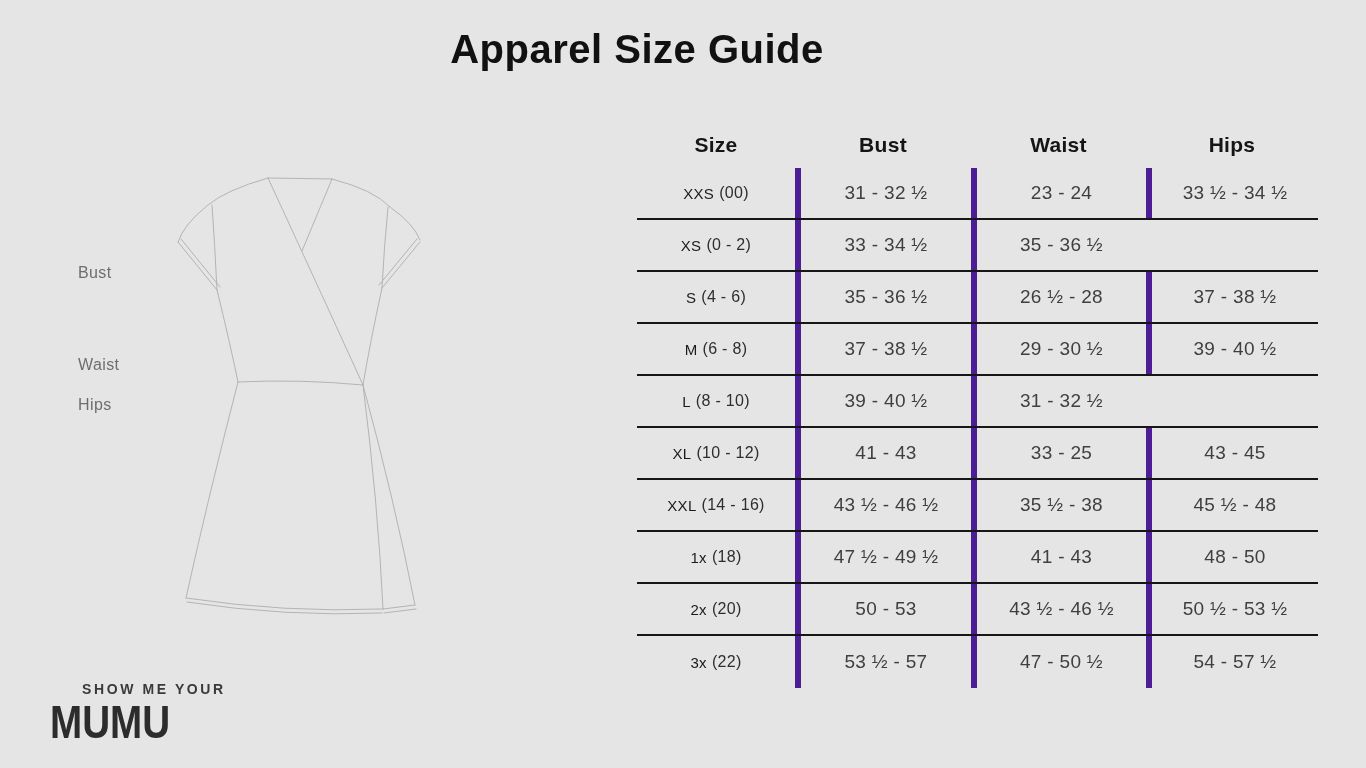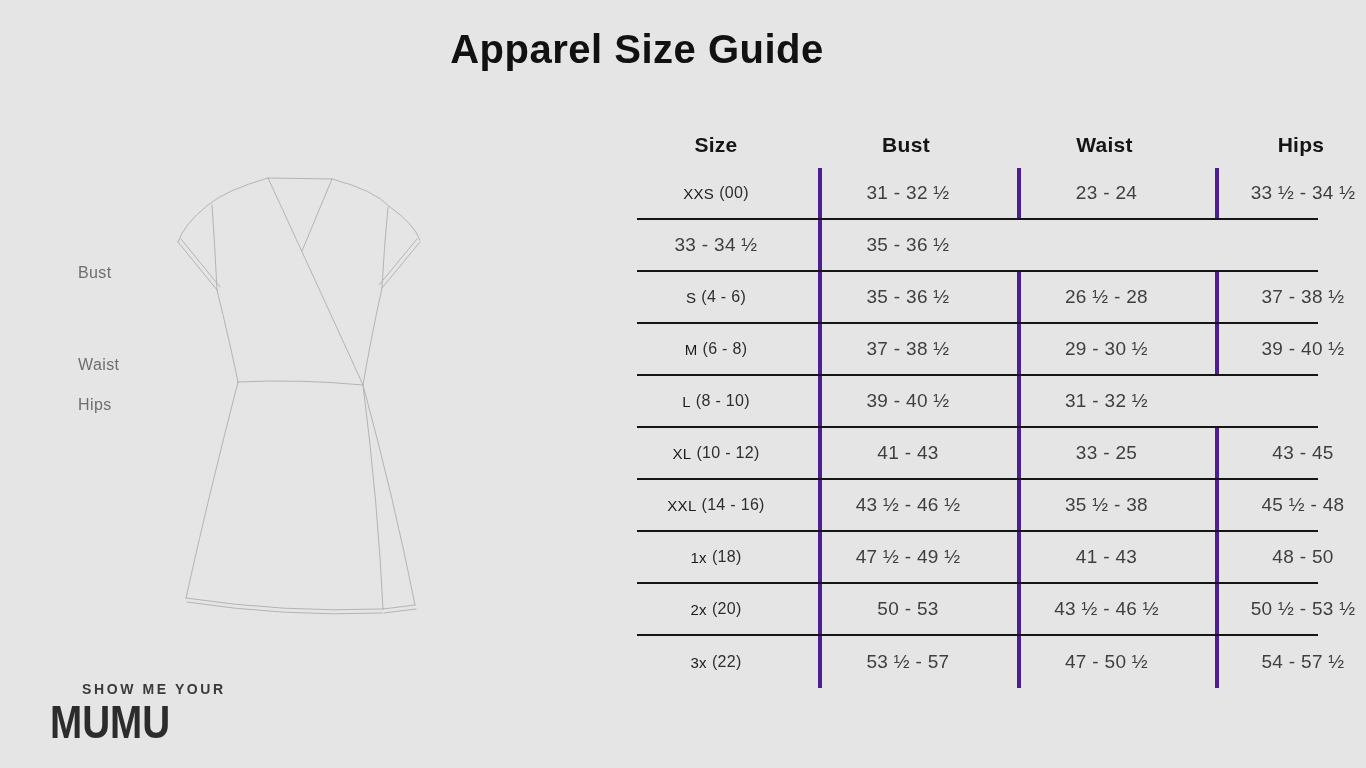--- a/index.html
+++ b/index.html
@@ -16,33 +16,33 @@
   .dress-svg { position:absolute; left:170px; top:168px; width:260px; height:460px; }
   
   .m-label {
     position:absolute; left:78px; font-size:16px; color:#6e6e6e; letter-spacing:0.4px;
   }
   .m-label.bust  { top:264px; }
   .m-label.waist { top:356px; }
   .m-label.hips  { top:396px; }
   
   .size-table { position:absolute; left:637px; top:122px; width:681px; }
-  .thead, .tr { display:grid; grid-template-columns:158px 176px 175px 172px;gap:23px; }
+  .thead, .tr { display:grid; grid-template-columns:158px 176px 175px 172px; }
   .thead { height:46px; }
   .th {
     display:flex; align-items:center; justify-content:center;
     font-size:21px; font-weight:600; color:#151515; letter-spacing:0.3px;
   }
   .tr { height:52px; border-bottom:2px solid #161616; }
   .tr:last-child { border-bottom:none; }
   .td {
     display:flex; align-items:center; justify-content:center;
     font-size:19px; color:#3f3f3f; letter-spacing:0.3px; white-space:nowrap;
   }
-  .td:not(:first-child) { border-left:4px solid #4c1d95;text-align:center; }
+  .td:not(:first-child) { border-left:6px solid #4c1d95;text-align:center; }
   .size-main { font-size:15px; font-weight:500; color:#1b1b1b; }
   .size-range { font-size:16px; color:#2e2e2e; margin-left:5px; }
   
   .logo { position:absolute; left:50px; top:681px; }
   .logo-tagline {
     font-size:14px; font-weight:700; letter-spacing:2.6px; color:#3a3a3a; padding-left:32px;
   }
   .logo-brand {
     font-size:46px; font-weight:700; color:#2c2c2c; line-height:1; margin-top:2px;
     letter-spacing:0; transform:scaleX(0.84); transform-origin:0 50%; white-space:nowrap;
@@ -103,20 +103,24 @@
       <div class="td">
         <span class="size-main">XXS</span>
         <span class="size-range">(00)</span>
       </div>
       <div class="td">31 - 32 ½</div>
       <div class="td">23 - 24</div>
       <div class="td">33 ½ - 34 ½</div>
     </div>
 
     <div class="tr">
+      <div class="td">
+        <span class="size-main">XS</span>
+        <span class="size-range">(0 - 2)</span>
+      </div>
       <div class="td">33 - 34 ½</div>
       <div class="td">35 - 36 ½</div>
     </div>
 
     <div class="tr">
       <div class="td">
         <span class="size-main">S</span>
         <span class="size-range">(4 - 6)</span>
       </div>
       <div class="td">35 - 36 ½</div>

